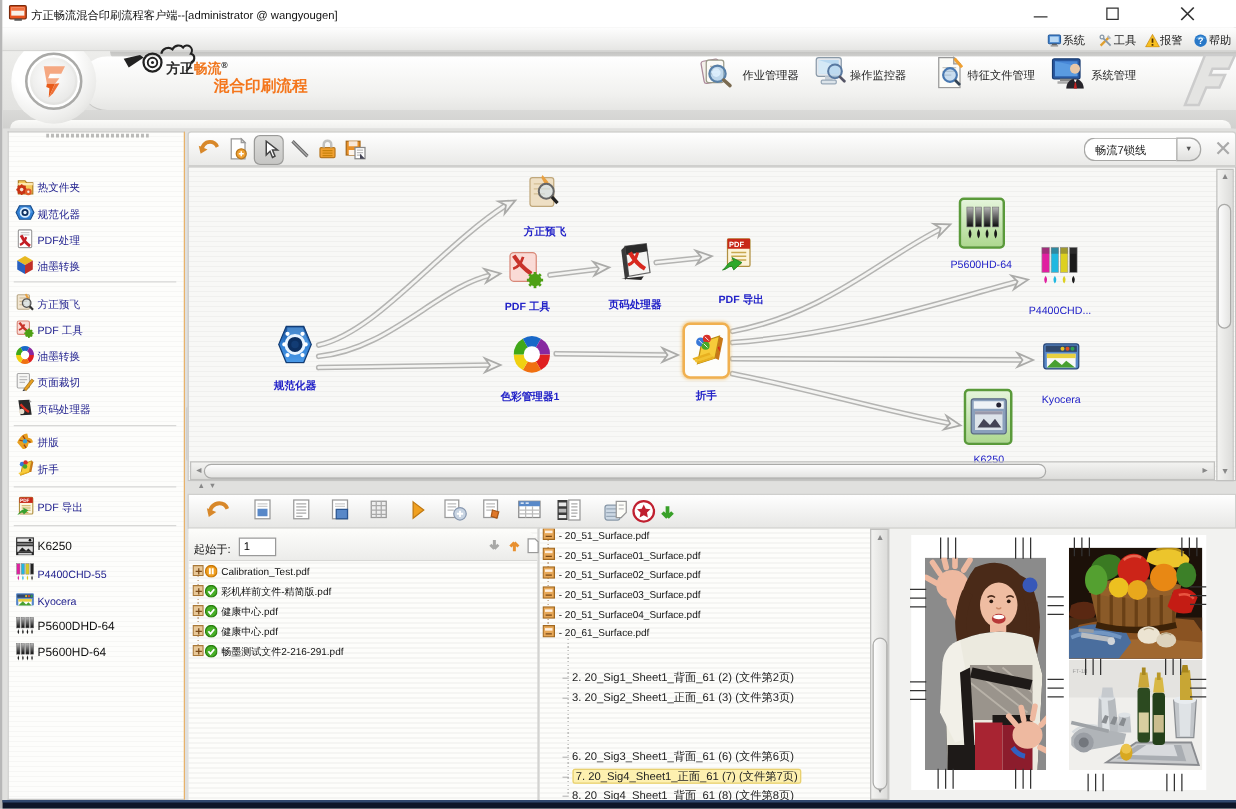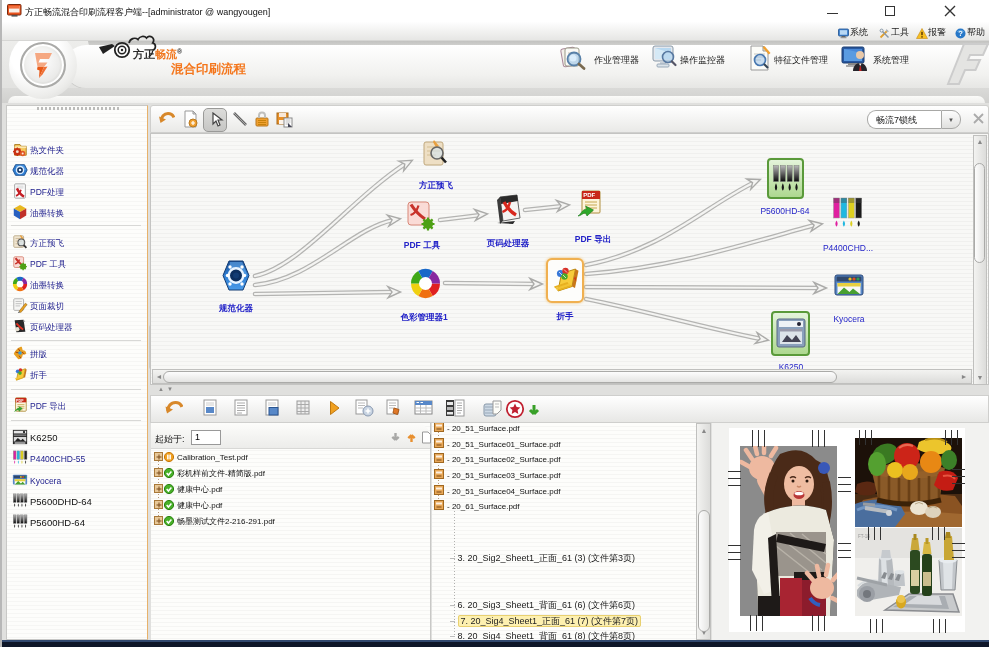--- a/index.html
+++ b/index.html
@@ -741,20 +741,21 @@
 <div class="trow" style="left:2px;top:62px"><span style="display:inline-block;vertical-align:-1px"><svg width="10" height="10" viewBox="0 0 10 10">
               <rect x="0.5" y="0.5" width="9" height="9" fill="#e8a858" stroke="#a06820"></rect>
               <rect x="2" y="2.5" width="6" height="2" fill="#fdf0e0"></rect>
               <path d="M2.5 7h5" stroke="#7a4a18"></path>
             </svg></span><span style="margin-left:3px">- 20_51_Surface04_Surface.pdf</span></div>
 <div class="trow" style="left:2px;top:77px"><span style="display:inline-block;vertical-align:-1px"><svg width="10" height="10" viewBox="0 0 10 10">
               <rect x="0.5" y="0.5" width="9" height="9" fill="#e8a858" stroke="#a06820"></rect>
               <rect x="2" y="2.5" width="6" height="2" fill="#fdf0e0"></rect>
               <path d="M2.5 7h5" stroke="#7a4a18"></path>
             </svg></span><span style="margin-left:3px">- 20_61_Surface.pdf</span></div>
+<div class="trow" style="left:18px;top:113px;color:#222;font-size:9px"><span style="color:#999">– </span><span style="">2. 20_Sig1_Sheet1_背面_61 (2) (文件第2页)</span></div>
 <div class="trow" style="left:18px;top:129px;color:#222;font-size:9px"><span style="color:#999">– </span><span style="">3. 20_Sig2_Sheet1_正面_61 (3) (文件第3页)</span></div>
 <div class="trow" style="left:18px;top:176px;color:#222;font-size:9px"><span style="color:#999">– </span><span style="">6. 20_Sig3_Sheet1_背面_61 (6) (文件第6页)</span></div>
 <div class="trow" style="left:18px;top:192px;color:#222;font-size:9px"><span style="color:#999">– </span><span style="background:#fdf0b0;border:1px solid #e8d070;border-radius:2px;padding:0 2px;text-align:right;">7. 20_Sig4_Sheet1_正面_61 (7) (文件第7页)</span></div>
 <div class="trow" style="left:18px;top:207px;color:#222;font-size:9px"><span style="color:#999">– </span><span style="">8. 20_Sig4_Sheet1_背面_61 (8) (文件第8页)</span></div>
 </div>
 <div class="sbv" style="left:694px;top:320px;width:15px;height:217px"></div>
 <div class="sarr" style="left:697px;top:323px;width:10px">▲</div>
 <div class="sarr" style="left:697px;top:525px;width:10px">▼</div>
 <div class="thumbv" style="left:695.5px;top:407px;width:12px;height:122px"></div>
 <div class="prev">

